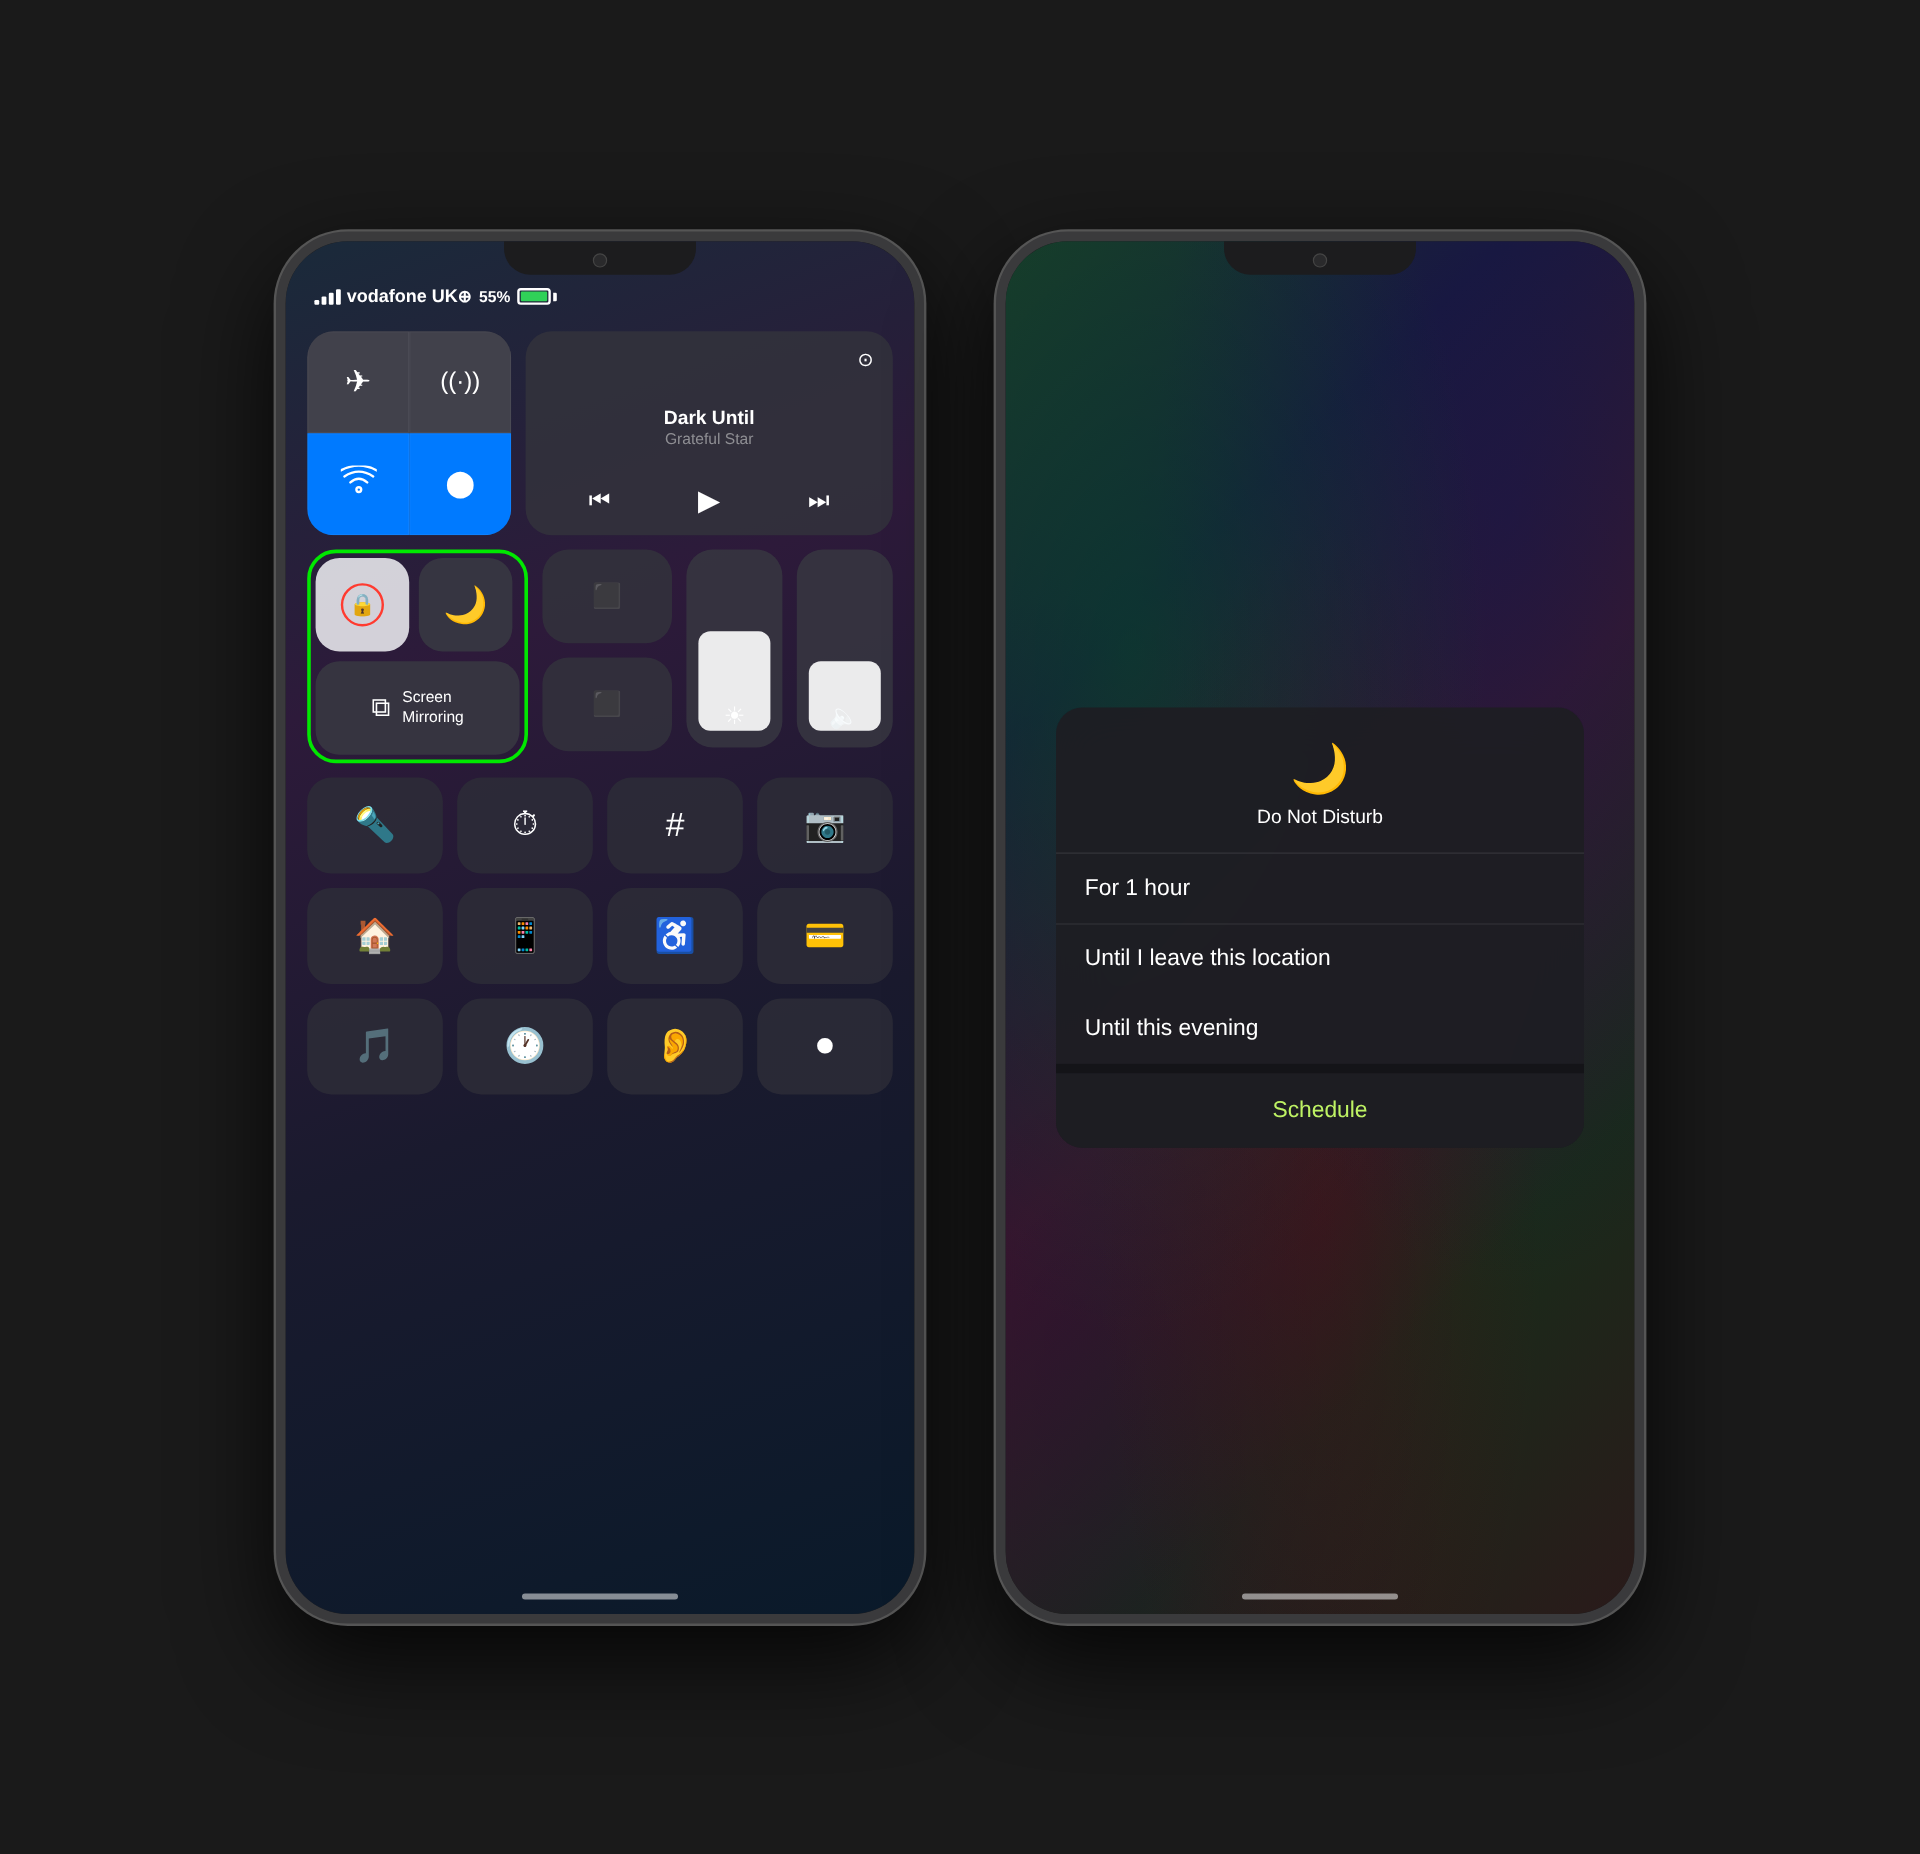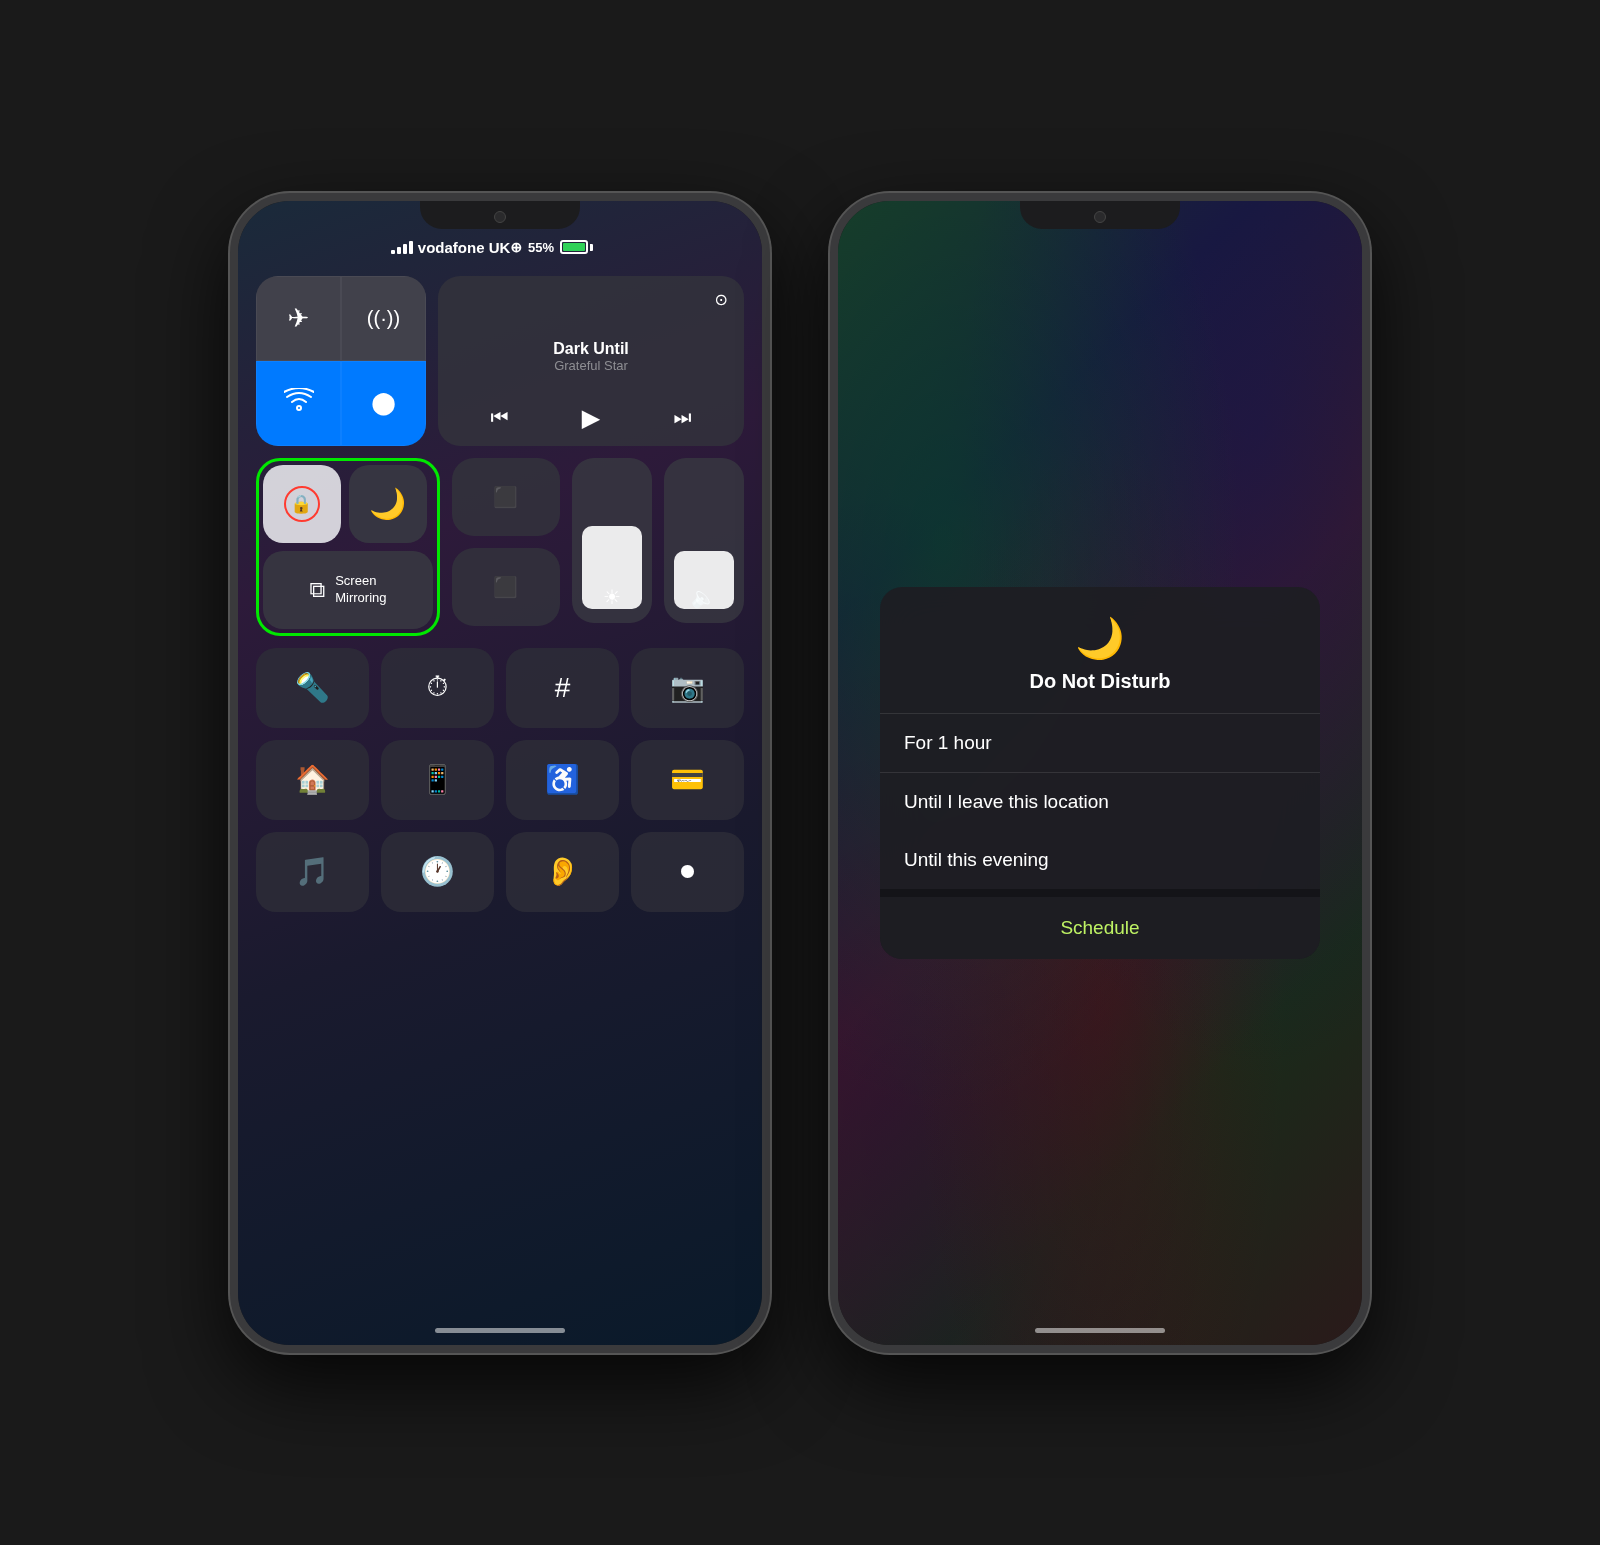--- a/index.html
+++ b/index.html
@@ -87,21 +87,21 @@
       position: absolute;
       top: 0; left: 0; right: 0; bottom: 0;
       background: linear-gradient(160deg, #1a2a3a 0%, #2d1a3a 30%, #1a1a2e 60%, #0a1a2a 100%);
     }
 
     .status-bar {
       position: absolute;
       top: 38px; left: 24px; right: 40px;
       display: flex;
       align-items: center;
-      justify-content: center;
+      justify-content: flex-start;
       z-index: 10;
     }
 
     .status-carrier {
       display: flex;
       align-items: center;
       gap: 5px;
       color: white;
       font-size: 15px;
       font-weight: 600;
@@ -350,22 +350,22 @@
       flex-direction: column;
       align-items: center;
       gap: 8px;
       border-bottom: 0.5px solid rgba(255,255,255,0.1);
     }
 
     .dnd-moon { font-size: 40px; }
 
     .dnd-title {
       color: white;
-      font-size: 20px;
-      font-weight: 700;
+      font-size: 16px;
+      font-weight: 400;
     }
 
     .dnd-options {
       display: flex;
       flex-direction: column;
     }
 
     .dnd-option {
       padding: 18px 24px;
       color: white;

